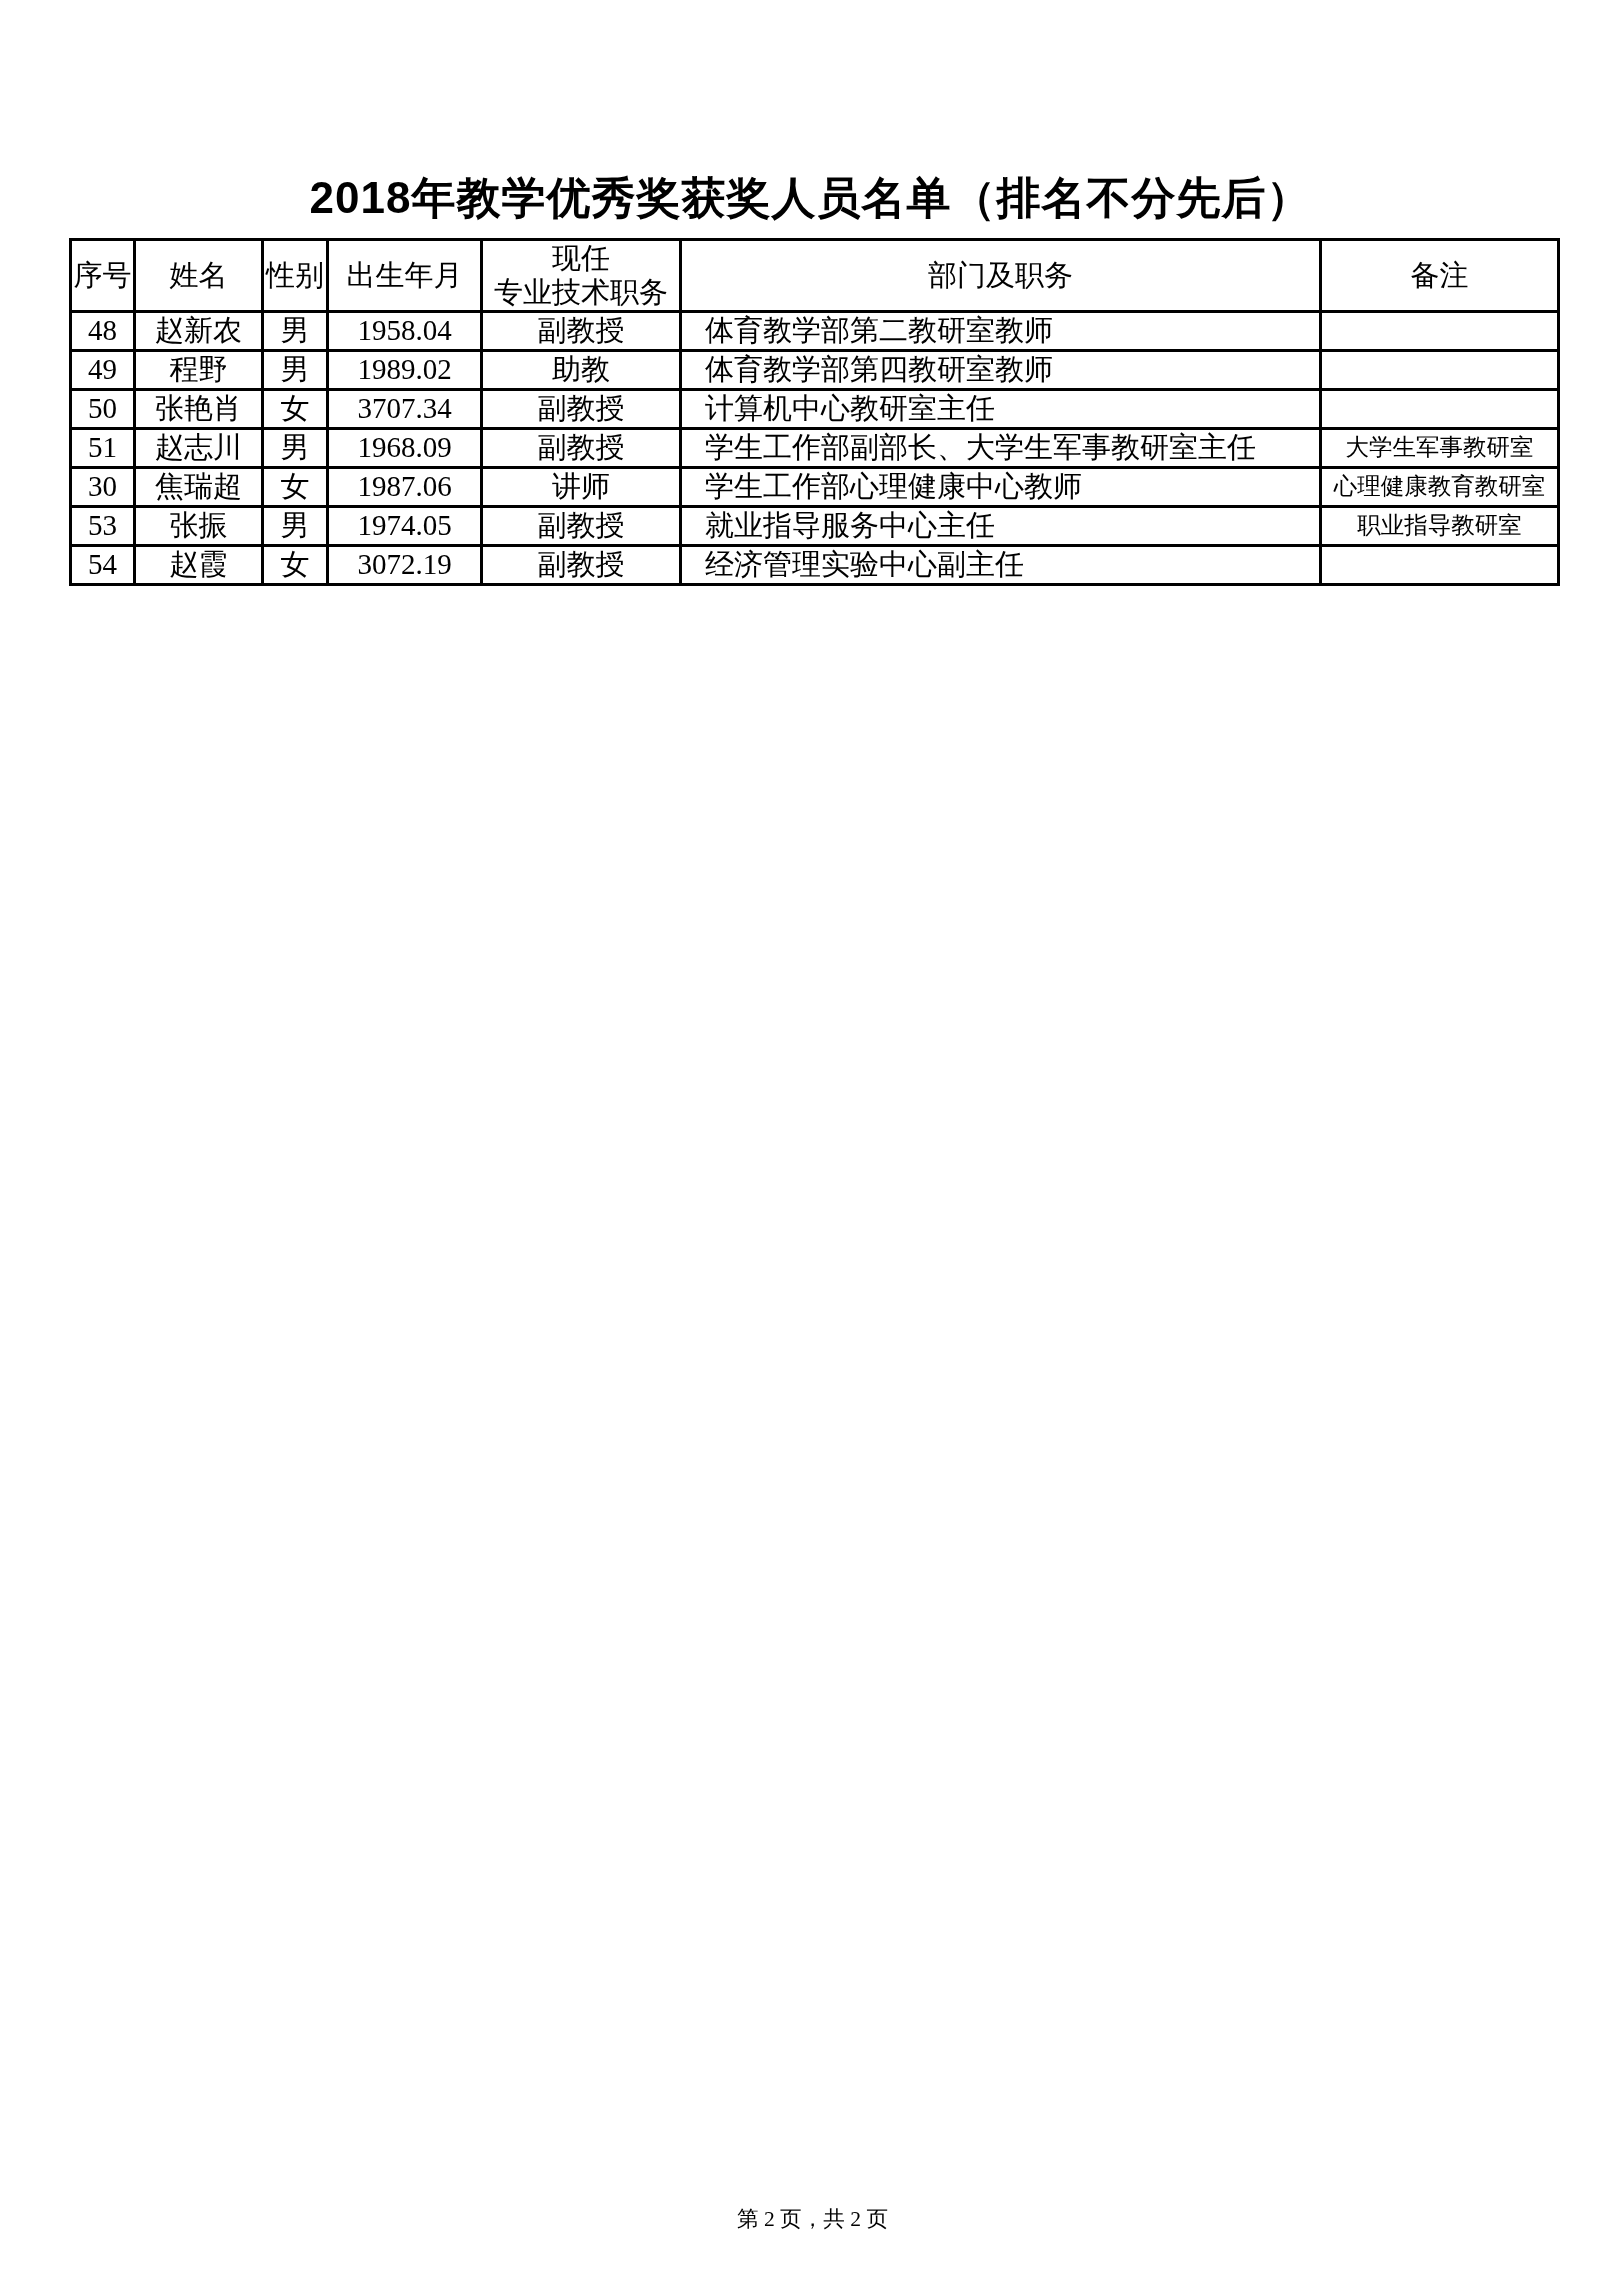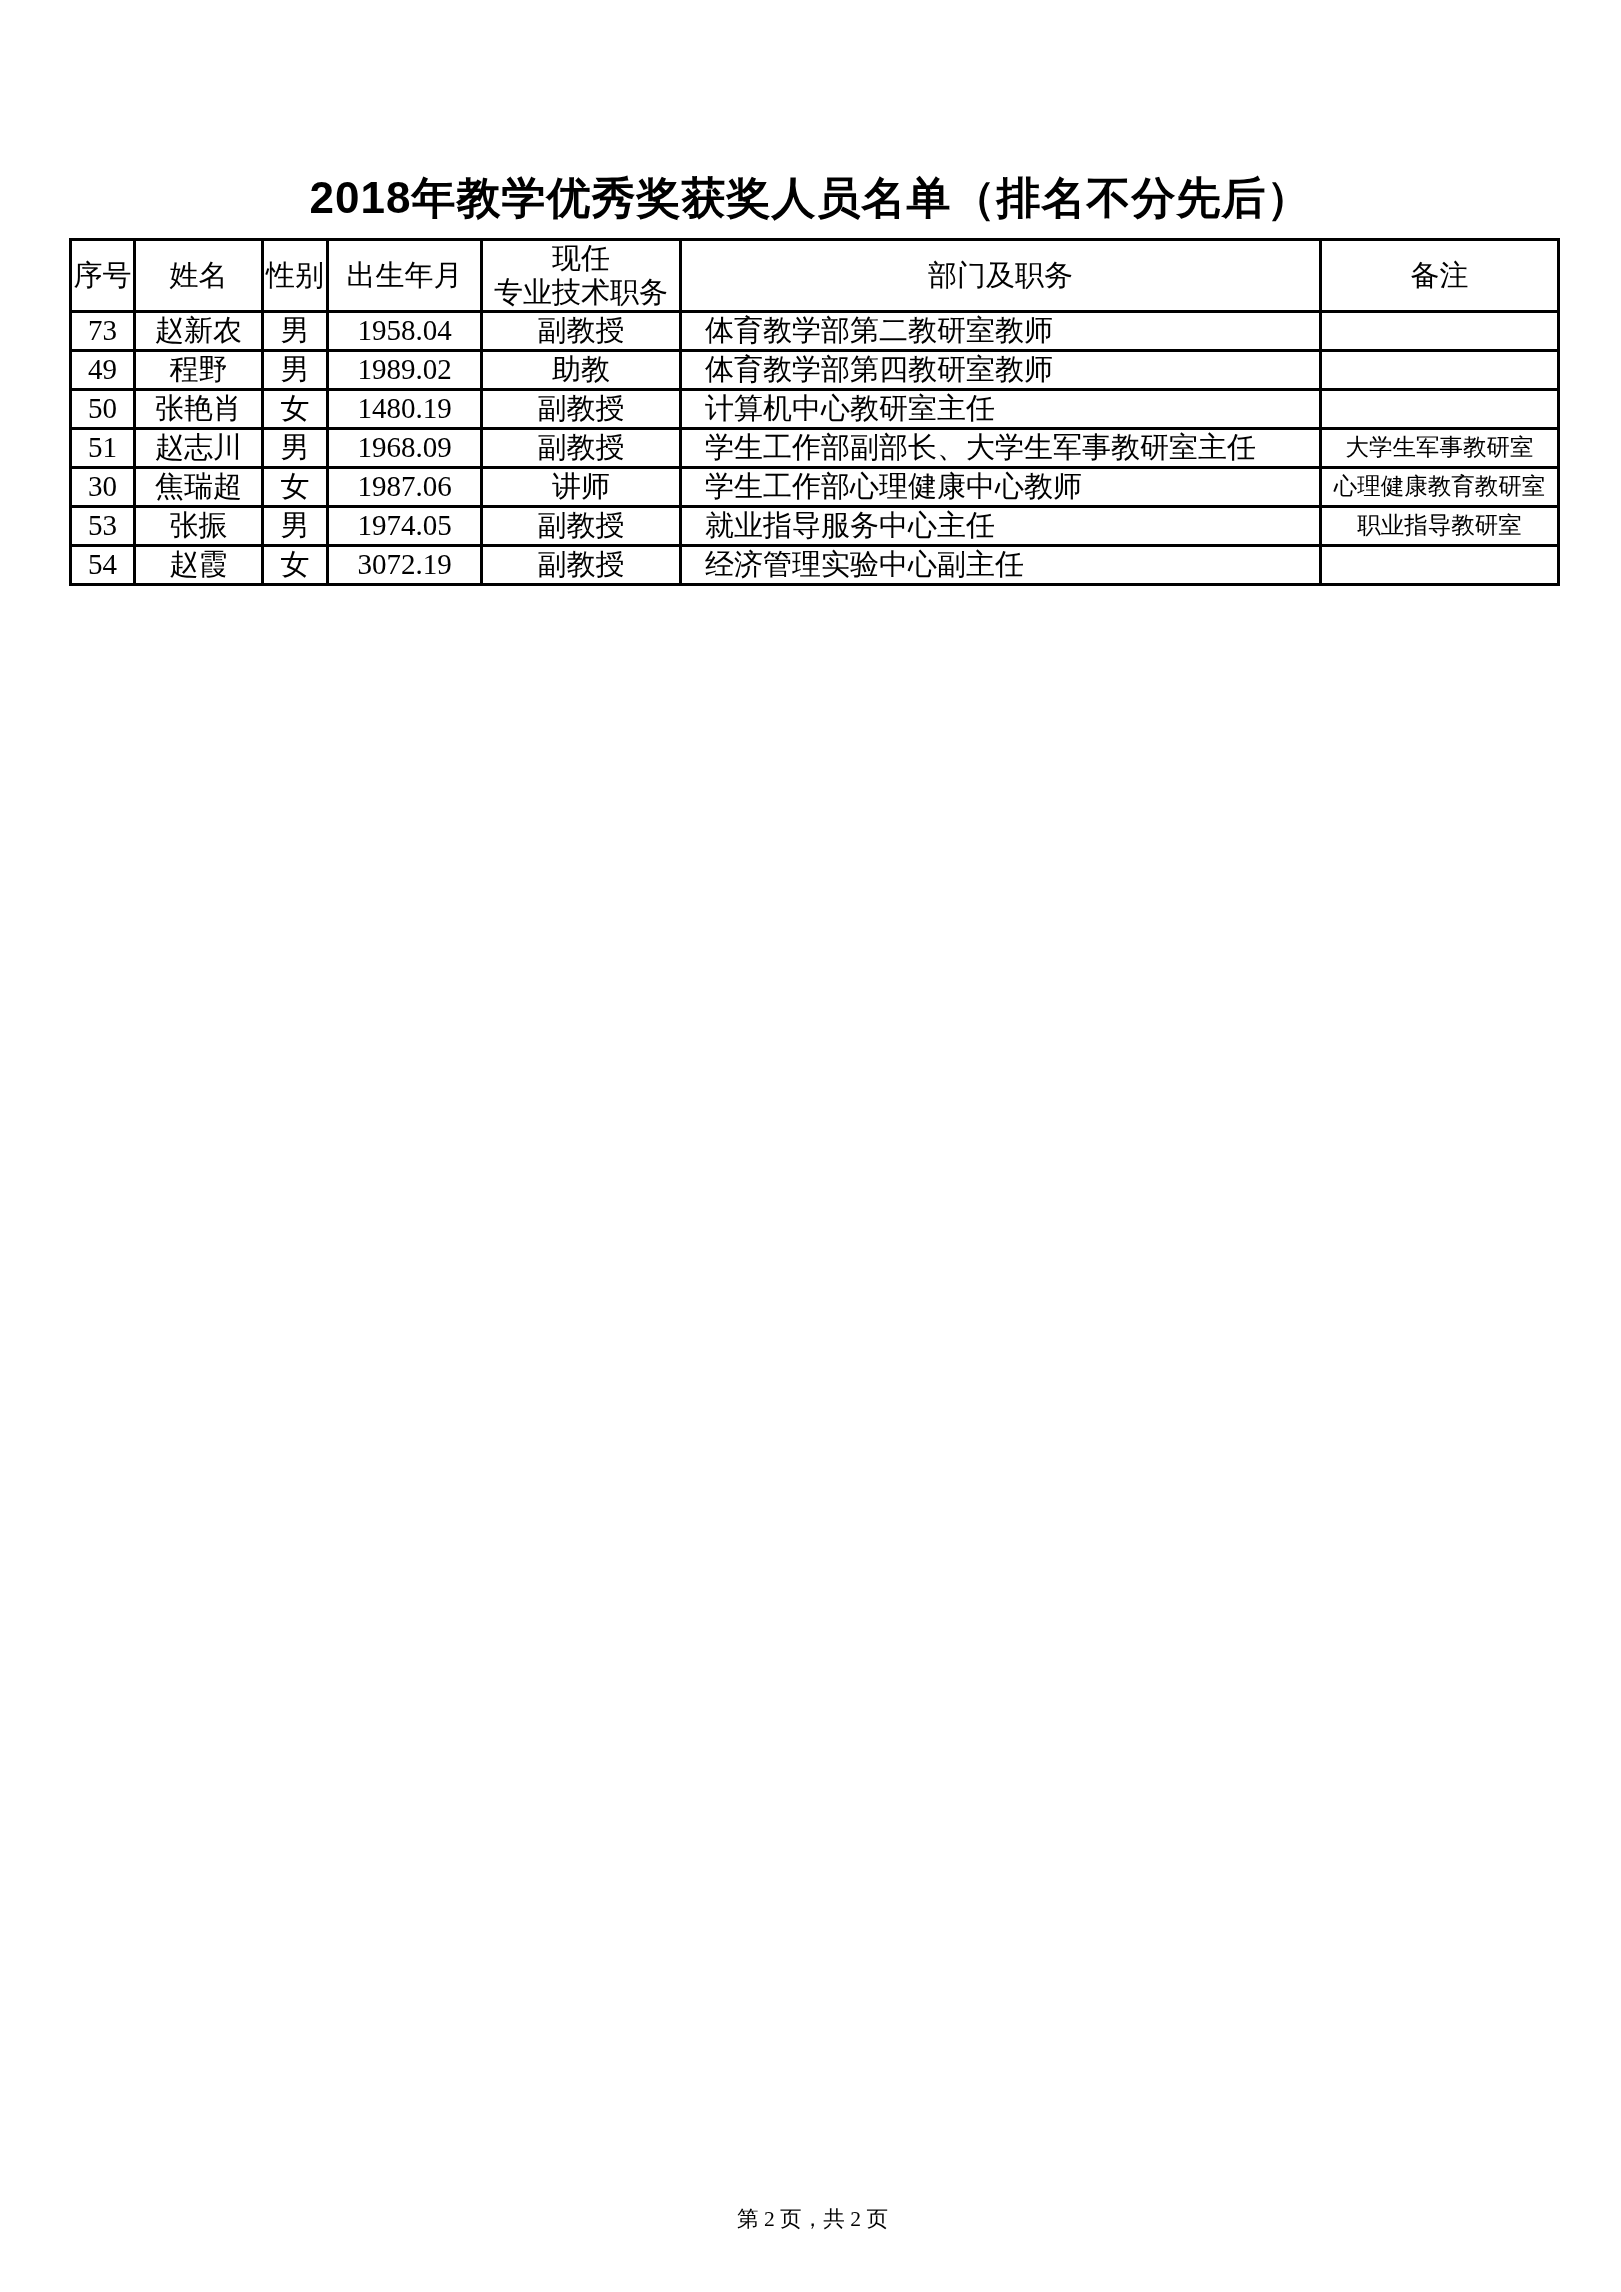--- a/index.html
+++ b/index.html
@@ -110,42 +110,42 @@
         <th>性别</th>
         <th>出生年月</th>
         <th class="prof-header">现任
 专业技术职务</th>
         <th>部门及职务</th>
         <th>备注</th>
       </tr>
     </thead>
     <tbody>
       <tr>
-        <td>73</td>
+        <td>48</td>
         <td>赵新农</td>
         <td>男</td>
         <td>1958.04</td>
         <td>副教授</td>
         <td class="dept-cell">体育教学部第二教研室教师</td>
         <td class="remark-cell"></td>
       </tr>
       <tr>
         <td>49</td>
         <td>程野</td>
         <td>男</td>
         <td>1989.02</td>
         <td>助教</td>
         <td class="dept-cell">体育教学部第四教研室教师</td>
         <td class="remark-cell"></td>
       </tr>
       <tr>
         <td>50</td>
         <td>张艳肖</td>
         <td>女</td>
-        <td>1480.19</td>
+        <td>3707.34</td>
         <td>副教授</td>
         <td class="dept-cell">计算机中心教研室主任</td>
         <td class="remark-cell"></td>
       </tr>
       <tr>
         <td>51</td>
         <td>赵志川</td>
         <td>男</td>
         <td>1968.09</td>
         <td>副教授</td>

